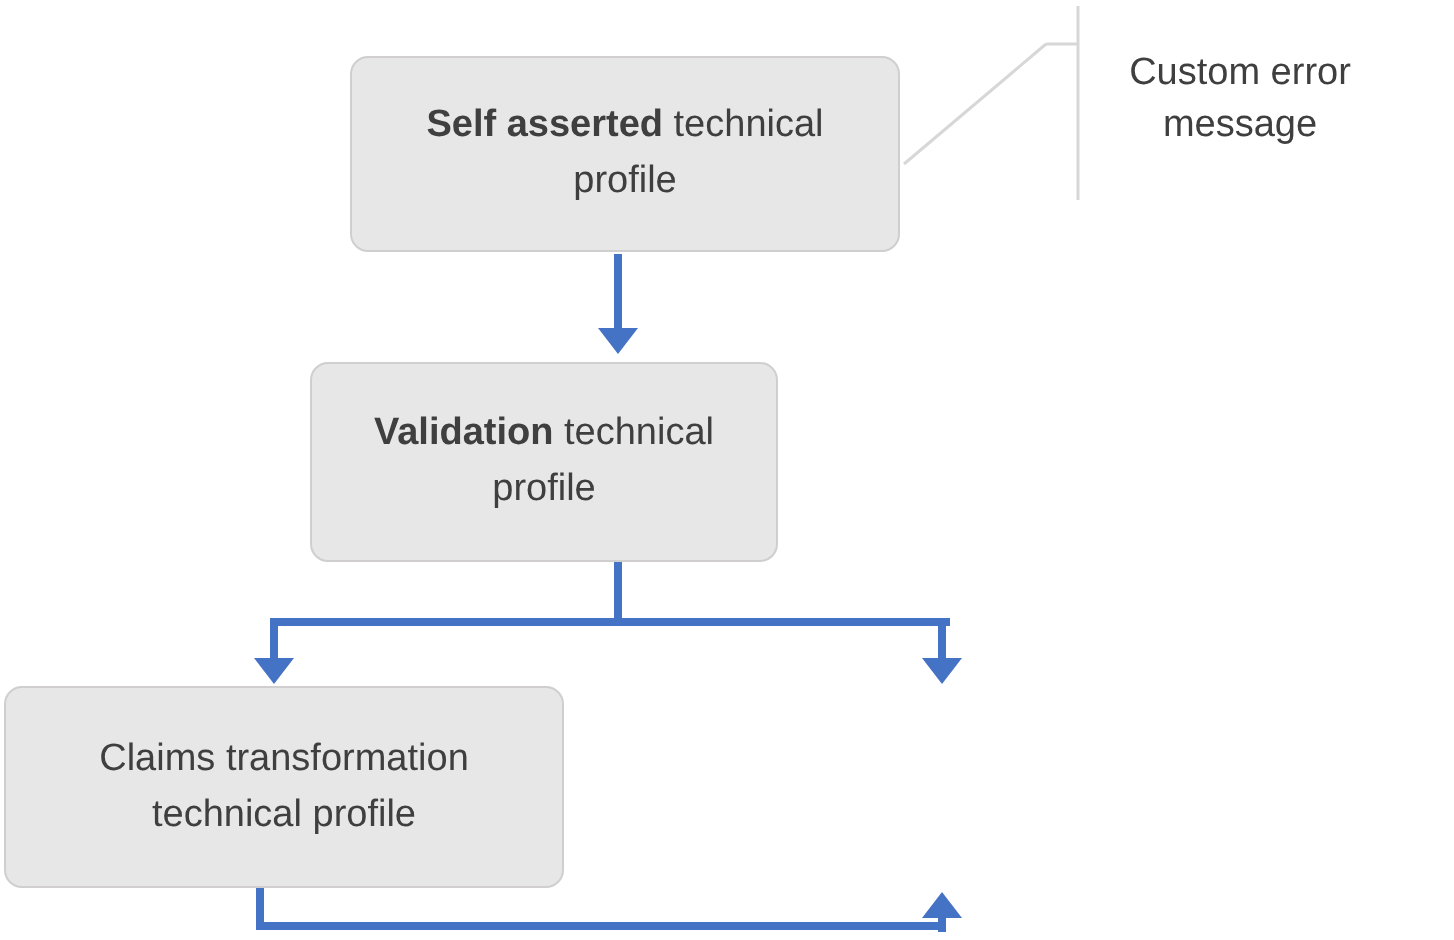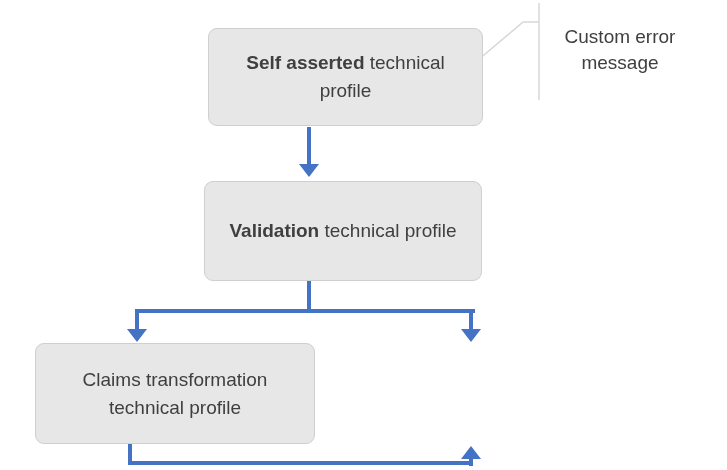--- a/index.html
+++ b/index.html
@@ -28,25 +28,24 @@
     border: 1.5px solid var(--node-border);
     border-radius: 9px;
     display: flex;
     align-items: center;
     justify-content: center;
     text-align: center;
     font-size: 19px;
     line-height: 28px;
     color: var(--text-color);
     padding: 4px 14px;
-    margin-left: 33px;
   }
   .node b { font-weight: 700; }
   #node-self-asserted { left: 175px; top: 28px;  width: 275px; height: 98px; }
-  #node-validation    { left: 171px; top: 181px; width: 278px; height: 100px; }
+  #node-validation    { left: 155px; top: 181px; width: 234px; height: 100px; }
   #node-claims-tp     { left: 2px;   top: 343px; width: 280px; height: 101px; }
   #node-claims        { left: 335px; top: 343px; width: 279px; height: 101px; }
 
   .cline { position: absolute; background: var(--arrow-blue); }
   .ahead-down {
     position: absolute; width: 0; height: 0;
     border-left: 10px solid transparent;
     border-right: 10px solid transparent;
     border-top: 13px solid var(--arrow-blue);
   }

